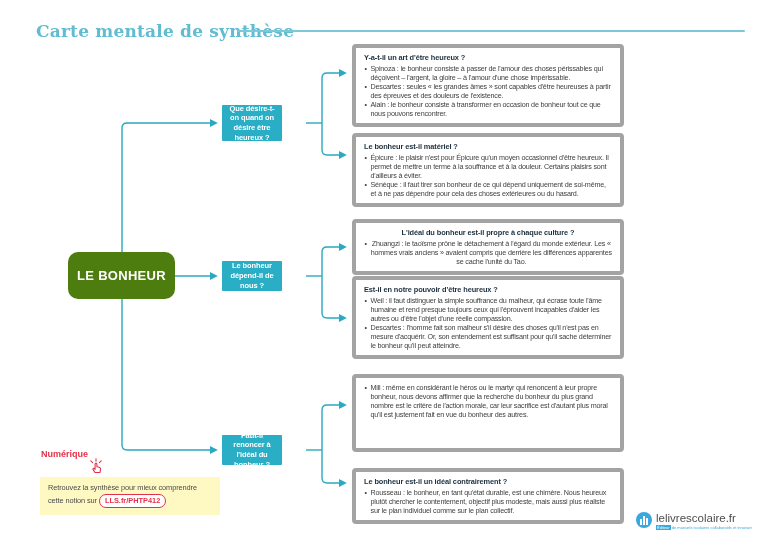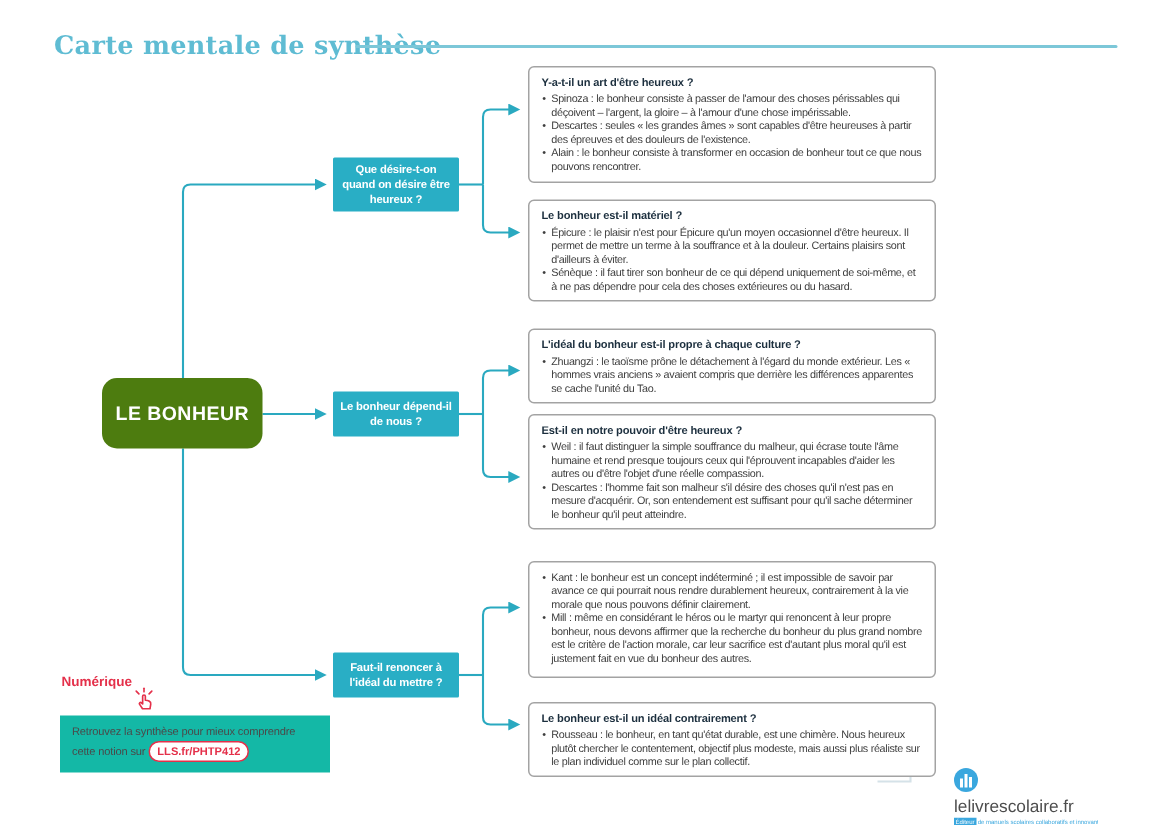--- a/index.html
+++ b/index.html
@@ -22,38 +22,38 @@
   .wires { position:absolute; left:0; top:0; pointer-events:none; }
   
   .root {
     position:absolute; left:68px; top:252px; width:107px; height:47px;
     background:#4d7c0f; border-radius:10px; color:#fff; font-weight:bold;
     font-size:13px; letter-spacing:0.3px;
     display:flex; align-items:center; justify-content:center;
   }
   
   .branch {
-    position:absolute; left:222px; width:84px;
+    position:absolute; left:222px; width:60px;
     background:#29aec5; color:#fff; font-weight:bold; font-size:7.5px;
     line-height:1.3; text-align:center; border-radius:1px;
     display:flex; align-items:center; justify-content:center;
     padding:2px 4px; letter-spacing:-0.1px;
   }
   .branch.b1 { top:105px; height:36px; }
   .branch.b2 { top:261px; height:30px; }
   .branch.b3 { top:435px; height:30px; }
   
   .card {
     position:absolute; left:352px; width:272px;
-    background:#fff; border:1px solid #a3a3a3; border-radius:4px;
+    background:#fff; border:4px solid #a3a3a3; border-radius:4px;
     padding:5px 8px 5px 8px;
   }
   .card.w1 { top:44px;  min-height:78px; }
   .card.w2 { top:133px; min-height:68px; }
-  .card.w3 { top:219px; min-height:49px; }
+  .card.w3 { top:219px; min-height:49px;text-align:center; }
   .card.w4 { top:276px; min-height:76px; }
   .card.w5 { top:374px; min-height:78px; }
   .card.w6 { top:468px; min-height:48px; }
   .card h4 {
     margin:0 0 1px 0; font-size:7.4px; color:#1c2f3e; font-weight:bold;
     letter-spacing:-0.1px; line-height:1.3;
   }
   .card ul { margin:0; padding:0; list-style:none; }
   .card li {
     position:relative; padding-left:6.5px; font-size:7.2px; color:#3e3e3e;
@@ -61,30 +61,30 @@
   }
   .card li::before { content:"•"; position:absolute; left:0.5px; top:0; color:#3e3e3e; }
   
   .num-label {
     position:absolute; left:41px; top:449px; color:#e4304a;
     font-weight:bold; font-size:9px;
   }
   .hand { position:absolute; left:89px; top:458px; }
   .num-box {
     position:absolute; left:40px; top:477px; width:180px; height:38px;
-    background:#14b8a6; padding:5px 8px; font-size:7.4px; color:#4a4a4a;
+    background:#fef9c3; padding:5px 8px; font-size:7.4px; color:#4a4a4a;
     line-height:1.6; letter-spacing:-0.1px;
   }
   .pill {
     display:inline-block; border:1px solid #e4304a; border-radius:7px;
     padding:0px 5px 0.5px; color:#e4304a; font-weight:bold; background:#fff;
     font-size:7.4px; letter-spacing:0;
   }
   
-  .logo { position:absolute; left:636px; top:512px; display:flex; gap:4px; align-items:flex-start;flex-direction:column; }
+  .logo { position:absolute; left:636px; top:512px; display:flex; gap:4px; align-items:flex-start; }
   .logo-disc {
     width:16px; height:16px; border-radius:50%; background:#3aa7de;
     position:relative; overflow:hidden; flex:0 0 auto;
   }
   .logo-disc i { position:absolute; background:#fff; bottom:3px; }
   .logo-disc i.a { left:3.5px; width:2.2px; height:6px; }
   .logo-disc i.b { left:6.7px; width:2.6px; height:9px; }
   .logo-disc i.c { left:10.3px; width:2.2px; height:7px; }
   .logo-text .brand { font-size:11.5px; color:#4d4d4d; line-height:1.1; }
   .logo-text .tagline {
@@ -124,21 +124,21 @@
       <path d="M322,450 L322,410 Q322,405 327,405 L340,405" marker-end="url(#arr)"></path>
       <path d="M322,450 L322,478 Q322,483 327,483 L340,483" marker-end="url(#arr)"></path>
     </g>
     <path d="M607,501 L607,521 L585,521" stroke="#d5e2e8" stroke-width="1.4" fill="none"></path>
   </svg>
 
   <div class="root">LE BONHEUR</div>
 
   <div class="branch b1">Que désire-t-on quand on désire être heureux ?</div>
   <div class="branch b2">Le bonheur dépend-il de nous ?</div>
-  <div class="branch b3">Faut-il renoncer à l'idéal du mettre ?</div>
+  <div class="branch b3">Faut-il renoncer à l'idéal du bonheur ?</div>
 
   <div class="card w1">
     <h4>Y-a-t-il un art d'être heureux ?</h4>
     <ul>
       <li>Spinoza : le bonheur consiste à passer de l'amour des choses périssables qui déçoivent – l'argent, la gloire – à l'amour d'une chose impérissable.</li>
       <li>Descartes : seules « les grandes âmes » sont capables d'être heureuses à partir des épreuves et des douleurs de l'existence.</li>
       <li>Alain : le bonheur consiste à transformer en occasion de bonheur tout ce que nous pouvons rencontrer.</li>
     </ul>
   </div>
 
@@ -160,21 +160,20 @@
   <div class="card w4">
     <h4>Est-il en notre pouvoir d'être heureux ?</h4>
     <ul>
       <li>Weil : il faut distinguer la simple souffrance du malheur, qui écrase toute l'âme humaine et rend presque toujours ceux qui l'éprouvent incapables d'aider les autres ou d'être l'objet d'une réelle compassion.</li>
       <li>Descartes : l'homme fait son malheur s'il désire des choses qu'il n'est pas en mesure d'acquérir. Or, son entendement est suffisant pour qu'il sache déterminer le bonheur qu'il peut atteindre.</li>
     </ul>
   </div>
 
   <div class="card w5">
     <ul>
-      <li>Kant : le bonheur est un concept indéterminé ; il est impossible de savoir par avance ce qui pourrait nous rendre durablement heureux, contrairement à la vie morale que nous pouvons définir clairement.</li>
       <li>Mill : même en considérant le héros ou le martyr qui renoncent à leur propre bonheur, nous devons affirmer que la recherche du bonheur du plus grand nombre est le critère de l'action morale, car leur sacrifice est d'autant plus moral qu'il est justement fait en vue du bonheur des autres.</li>
     </ul>
   </div>
 
   <div class="card w6">
     <h4>Le bonheur est-il un idéal contrairement ?</h4>
     <ul>
       <li>Rousseau : le bonheur, en tant qu'état durable, est une chimère. Nous heureux plutôt chercher le contentement, objectif plus modeste, mais aussi plus réaliste sur le plan individuel comme sur le plan collectif.</li>
     </ul>
   </div>

